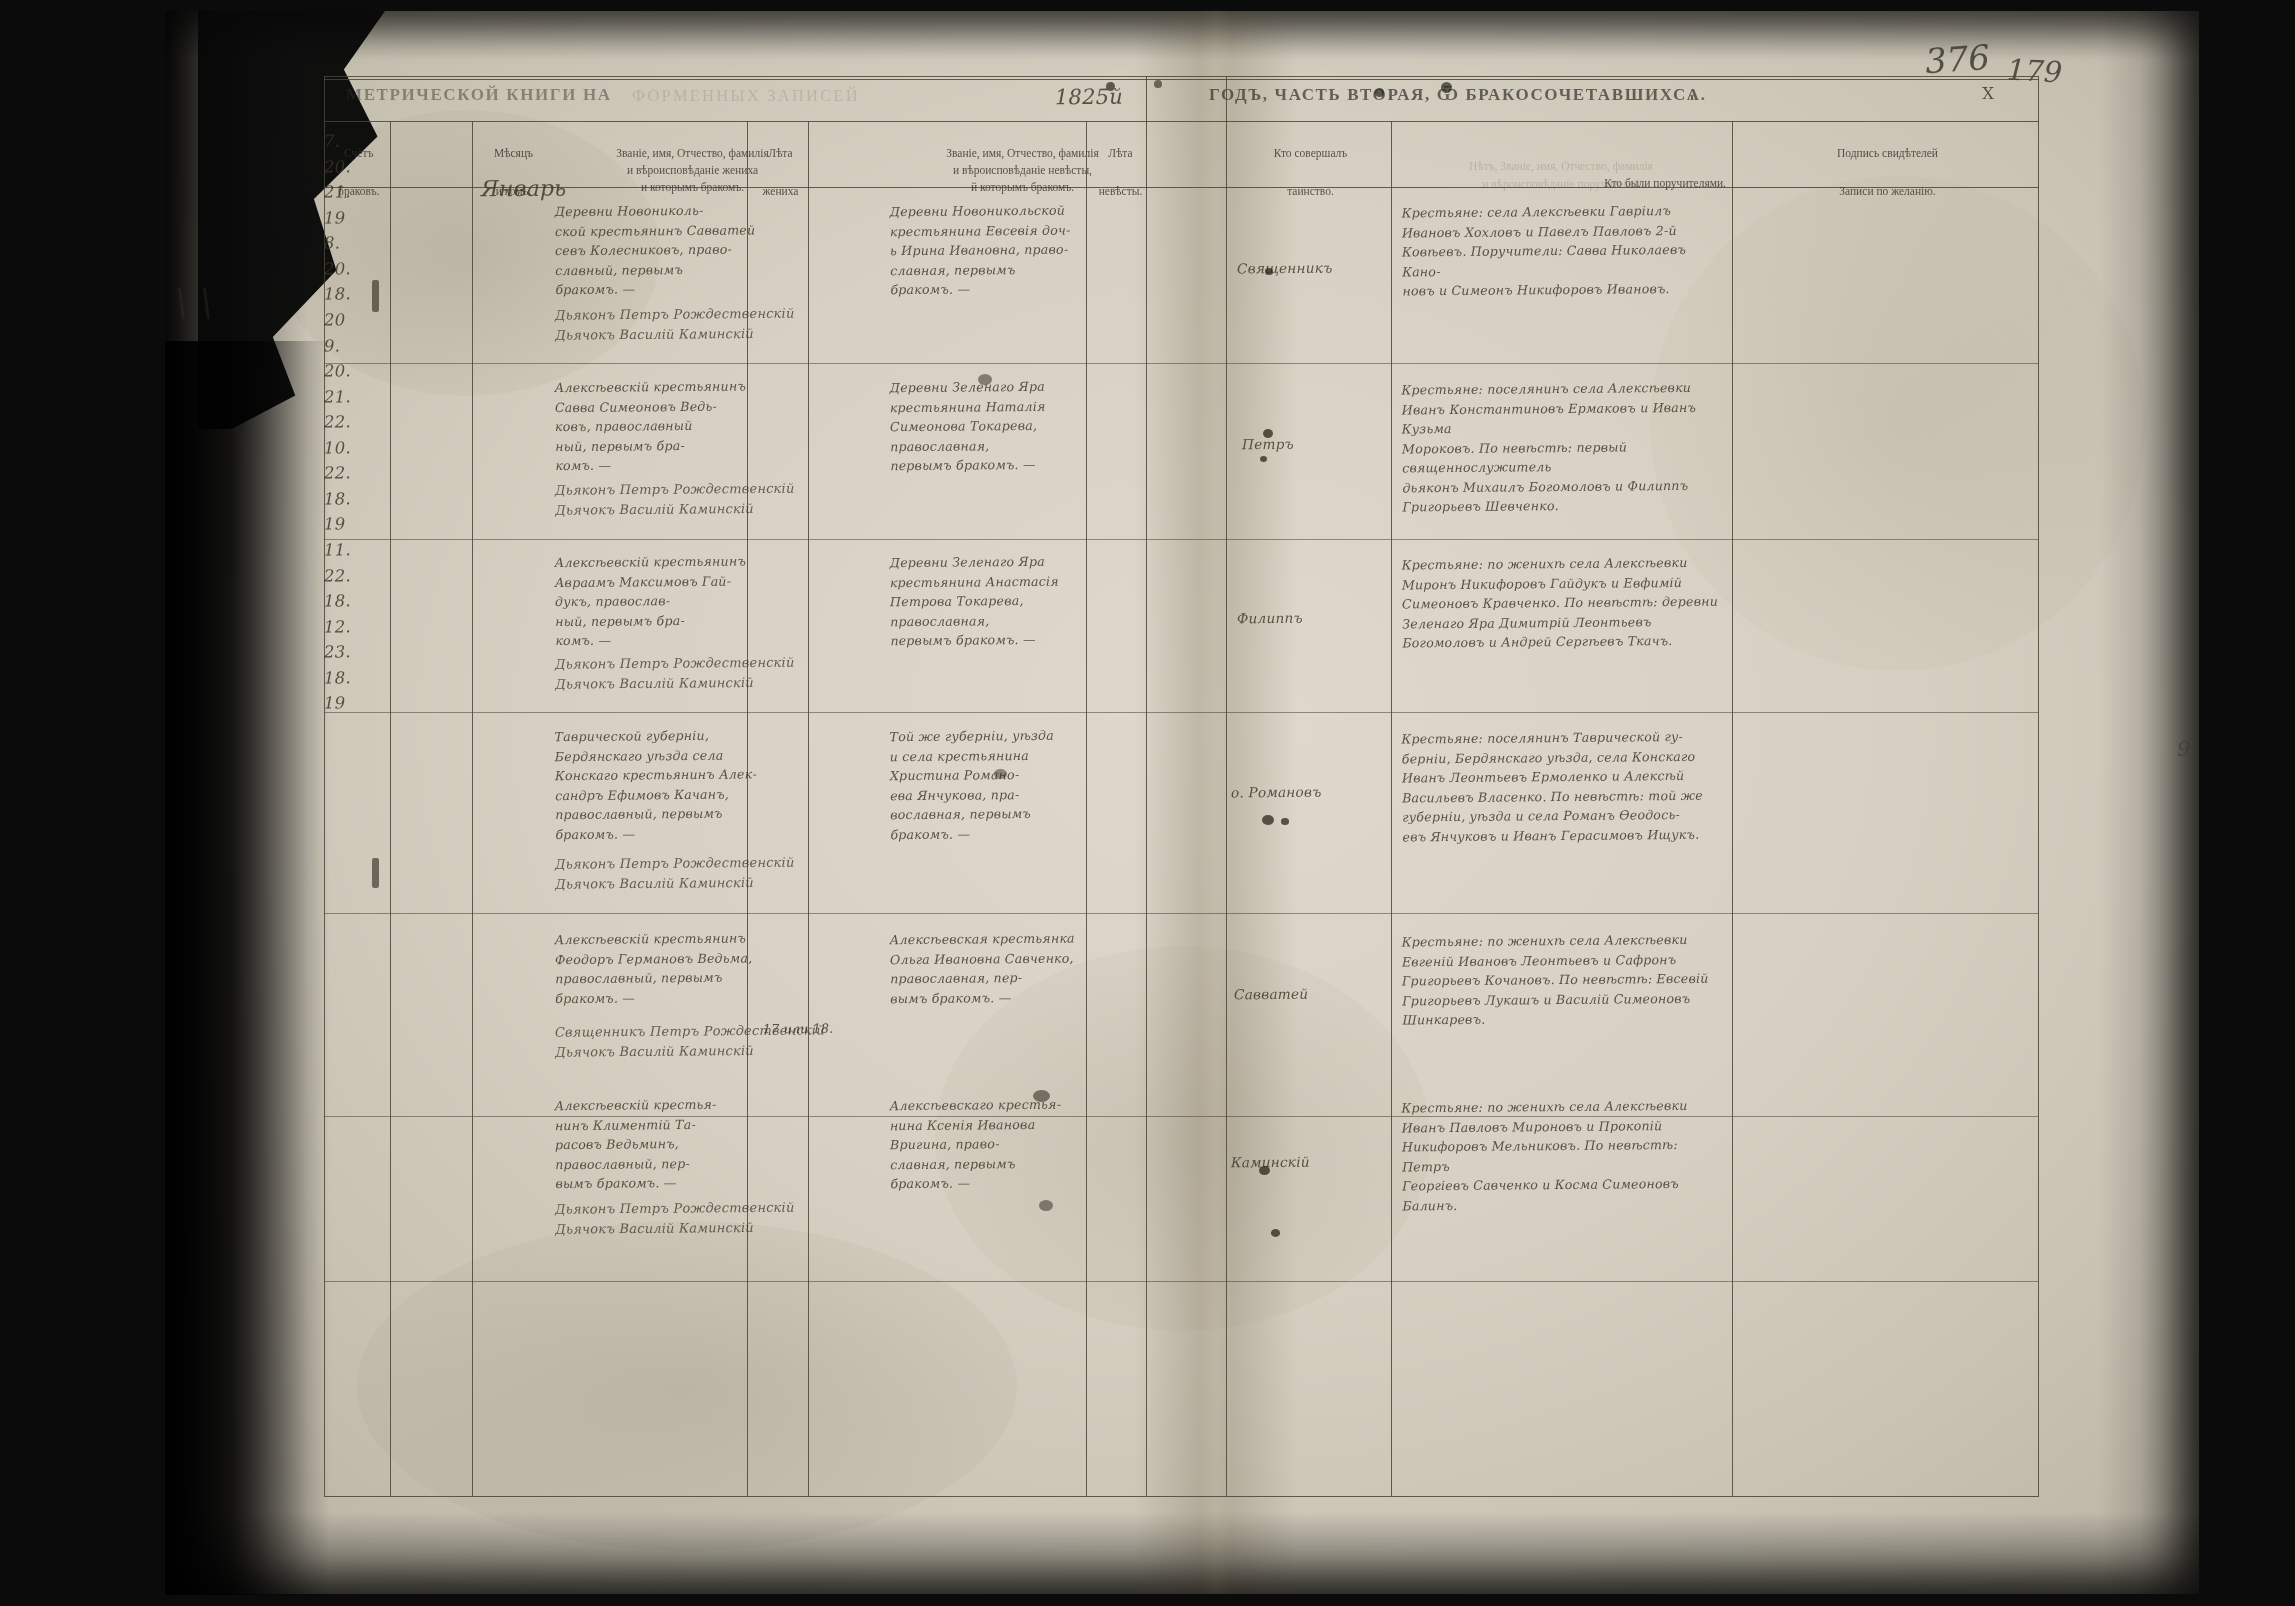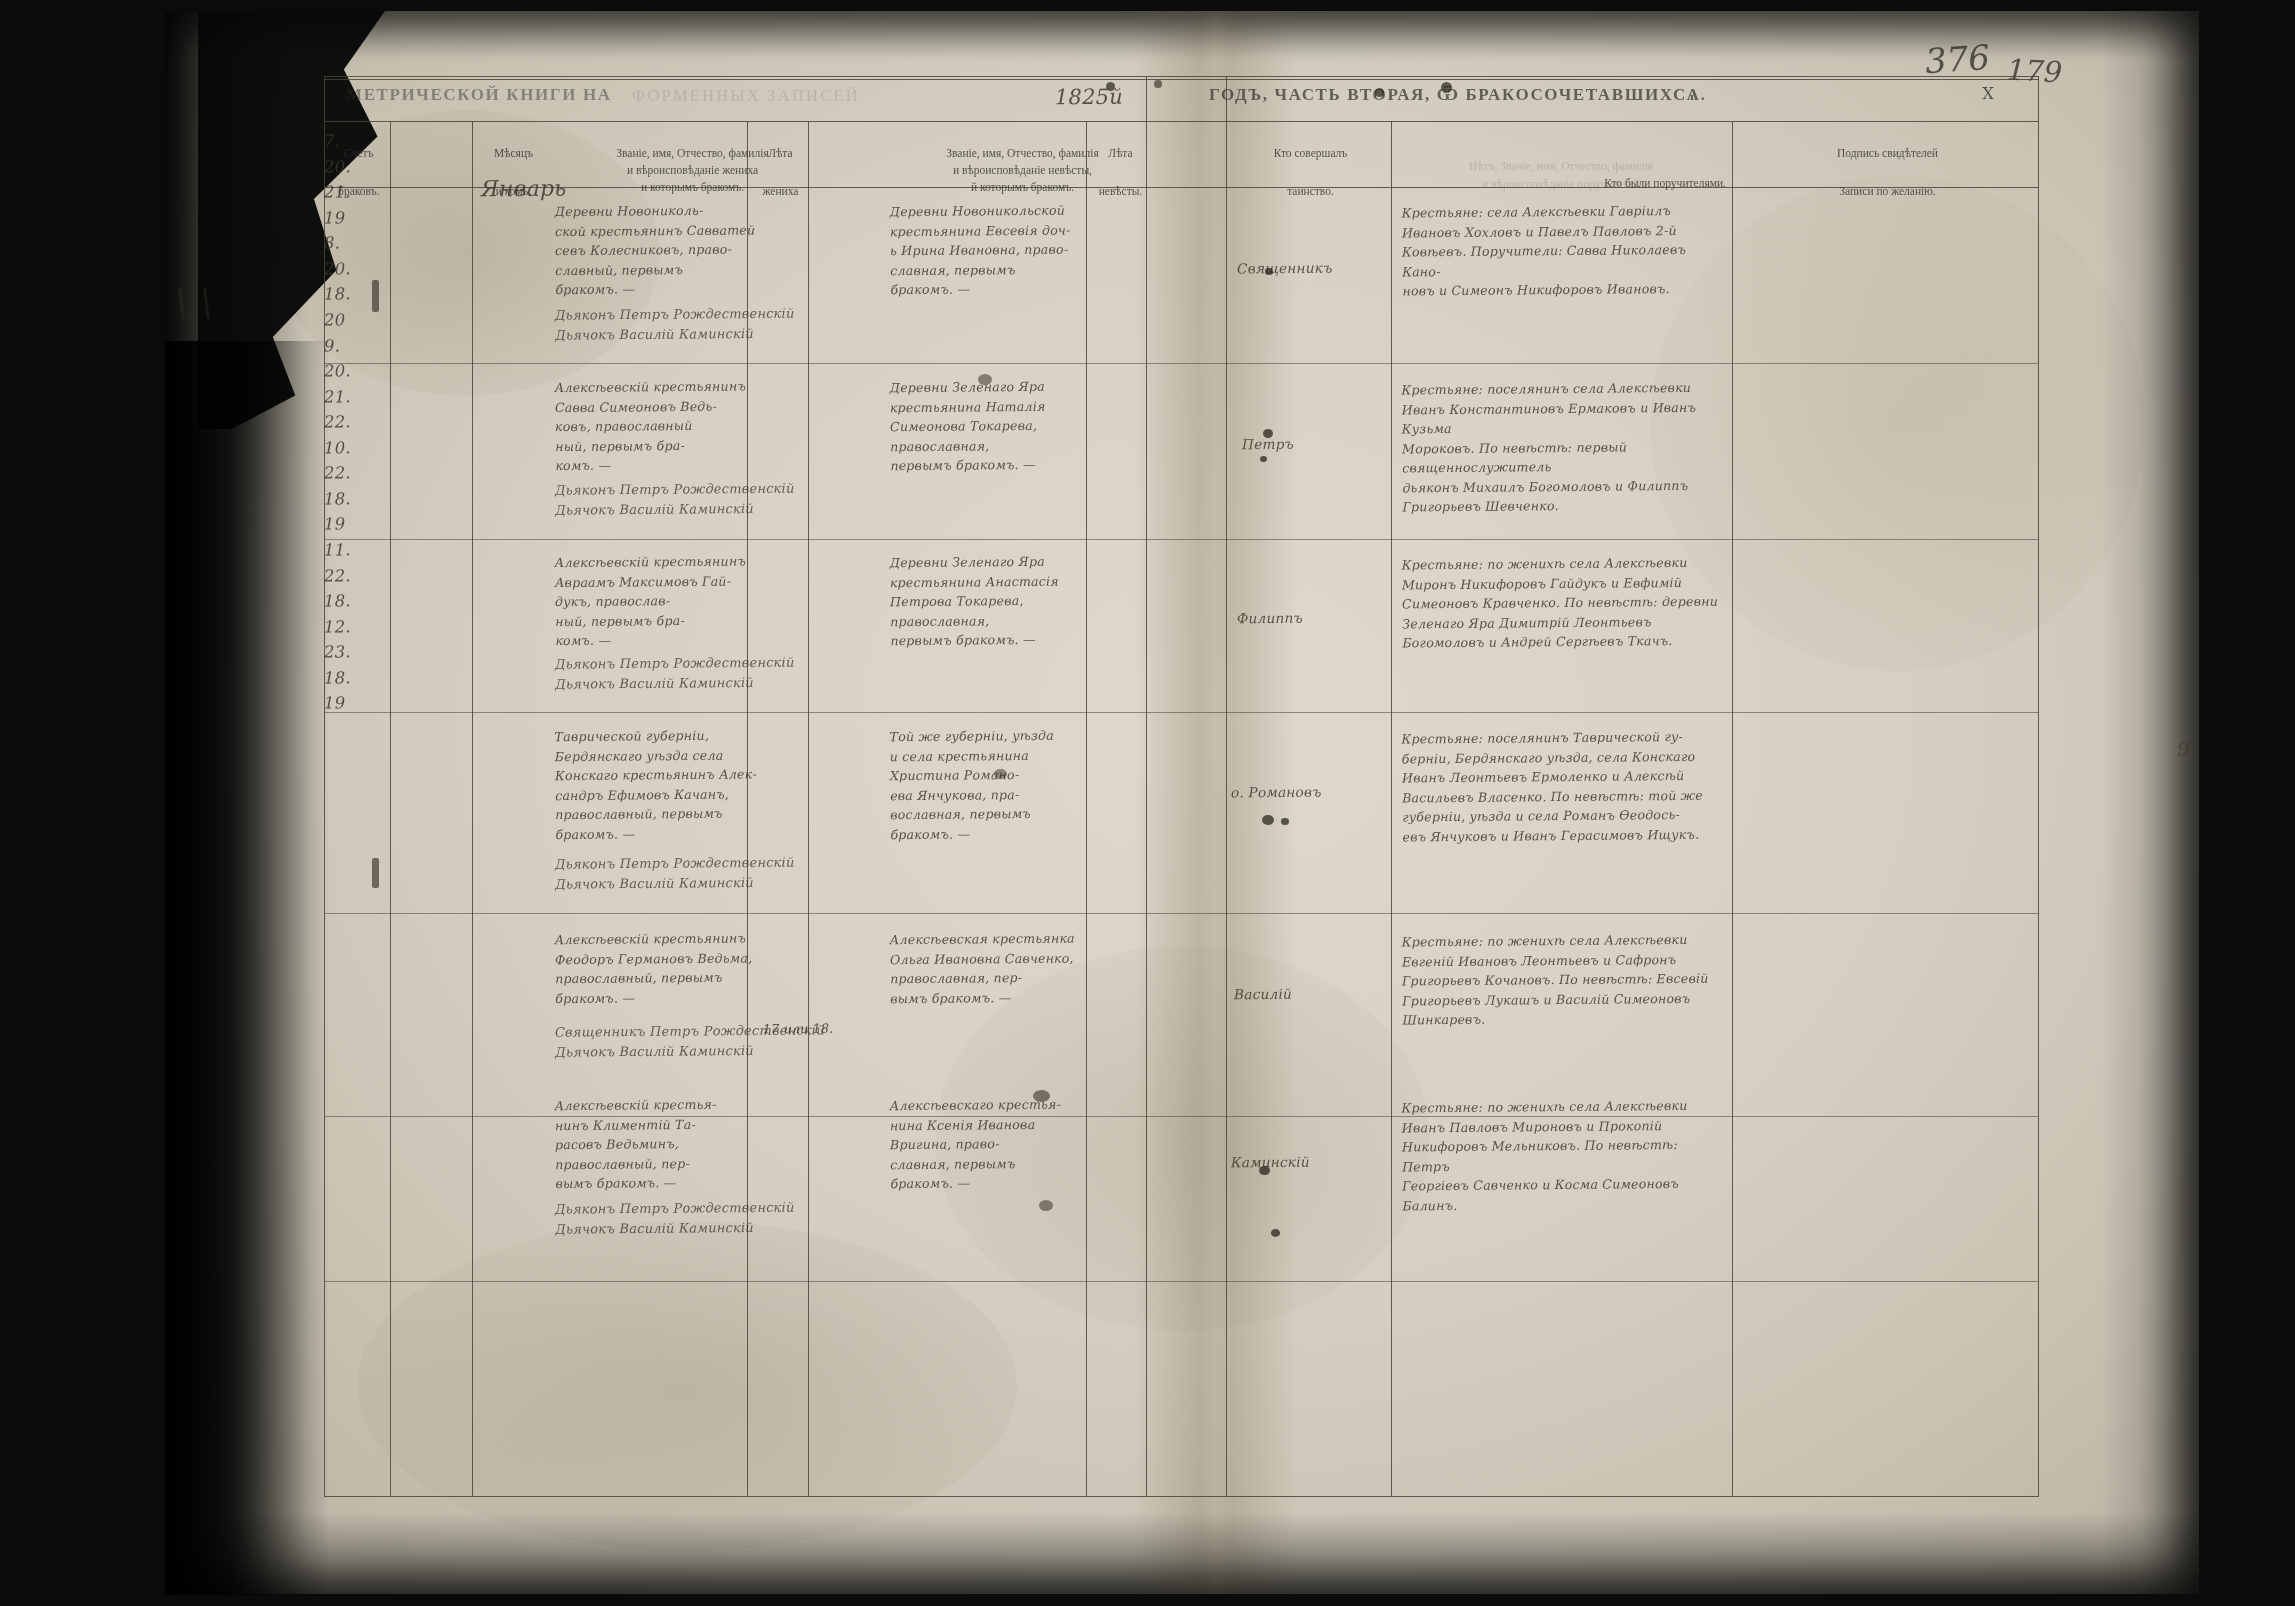--- a/index.html
+++ b/index.html
@@ -411,21 +411,21 @@
 православный, первымъ
 бракомъ. —</div>
       <div class="hand small" style="position:absolute;left:416px; top:898px;margin-left:23px;">17 или 18.</div>
       <div class="hand small" style="position:absolute;left:566px;top:808px;width:264px;">Алексѣевская крестьянка
 Ольга Ивановна Савченко,
 православная, пер-
 вымъ бракомъ. —</div>
       <div class="hand num" style="left:775px;top:900px;">18.</div>
       <div class="hand sig" style="position:absolute;left:231px;top:900px;width:385px;">Священникъ Петръ Рождественскій
 Дьячокъ Василій Каминскій</div>
-      <div class="hand mid priest" style="left:910px;top:863px;">Василій</div>
+      <div class="hand mid priest" style="left:910px;top:863px;">Савватей</div>
       <div class="hand small" style="position:absolute;left:1078px;top:810px;width:319px;">Крестьяне: по женихѣ села Алексѣевки
 Евгеній Ивановъ Леонтьевъ и Сафронъ
 Григорьевъ Кочановъ. По невѣстѣ: Евсевій
 Григорьевъ Лукашъ и Василій Симеоновъ
 Шинкаревъ.</div>
 
       <div class="hand num" style="left:7.7px;  top:974px;">12.</div>
       <div class="hand num" style="left:159px; top:974px;">23.</div>
       <div class="hand small" style="position:absolute;left:231px;top:974px;width:258px;">Алексѣевскій крестья-
 нинъ Климентій Та-

